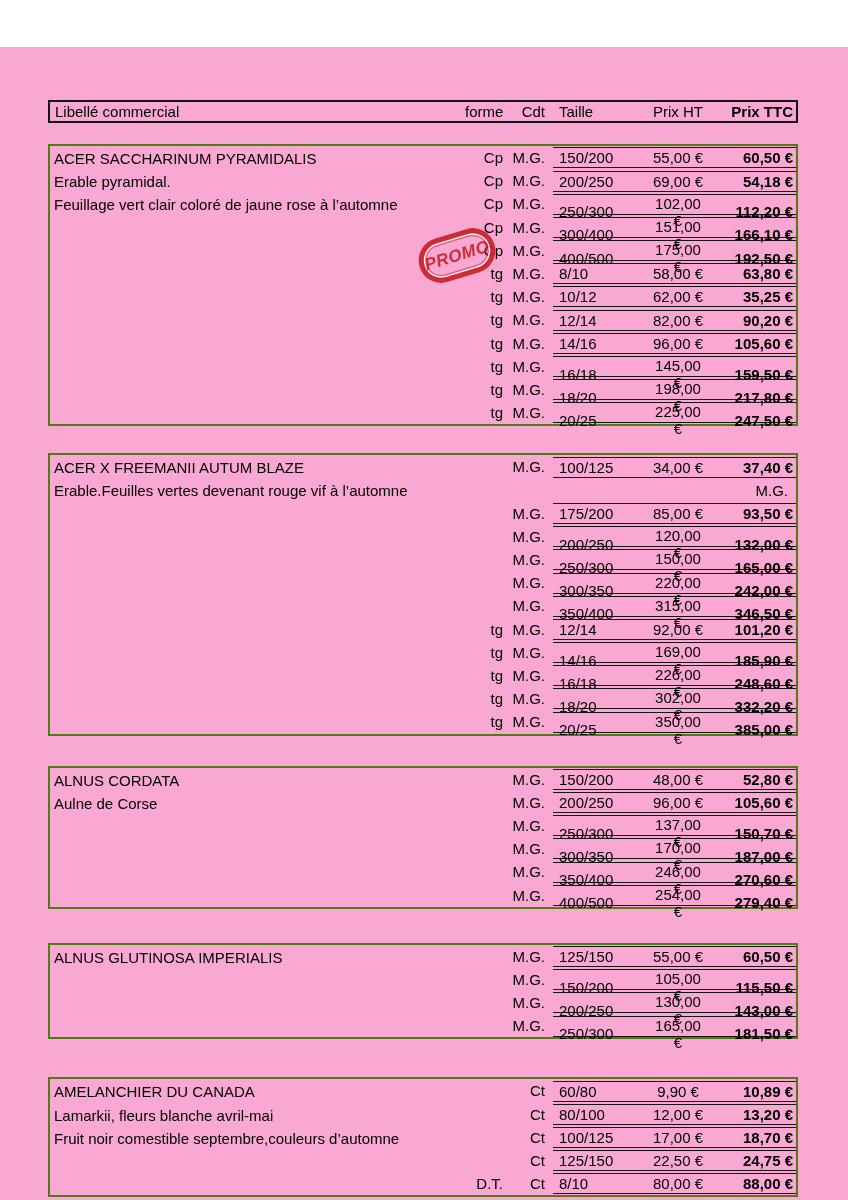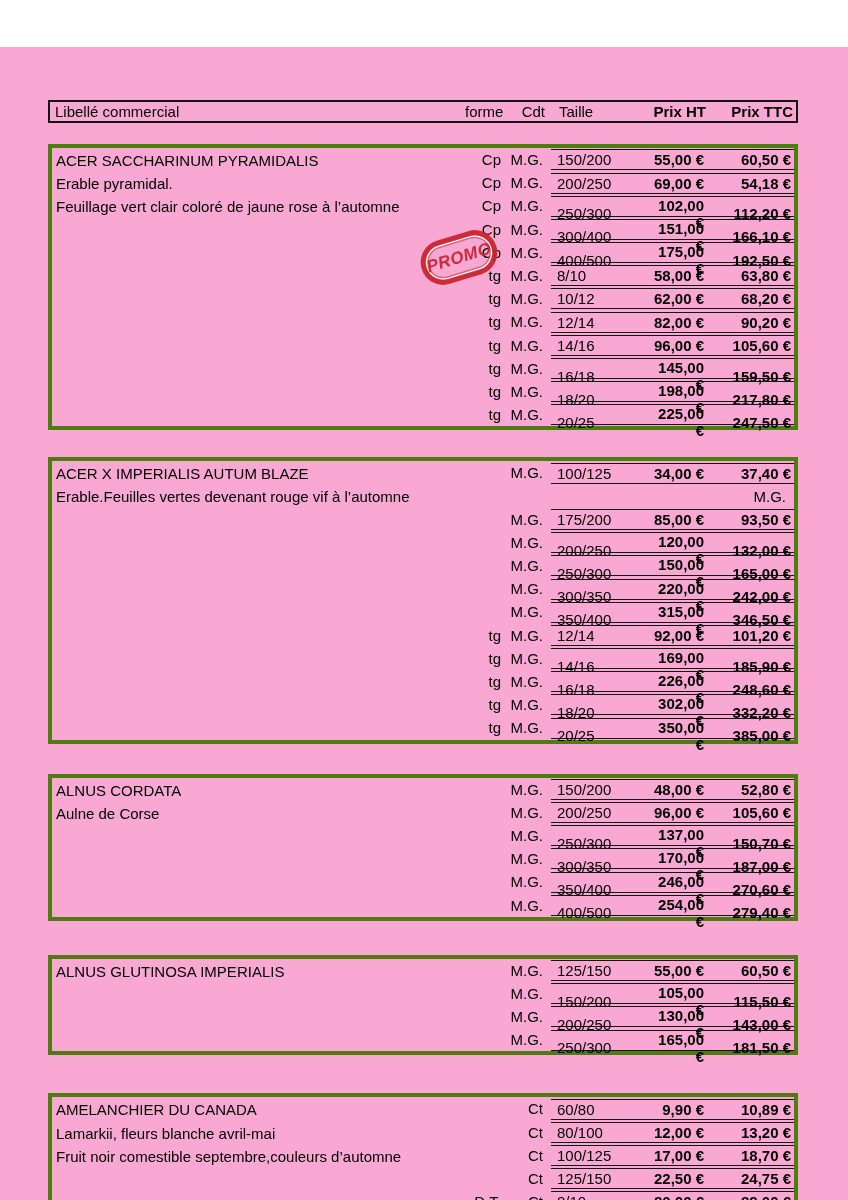--- a/index.html
+++ b/index.html
@@ -16,25 +16,25 @@
   }
   .lib-col { flex:1; text-align:left; }
   .forme-col { width:38px; text-align:right; }
   .gap5 { width:5px; } .gap8 { width:8px; }
   .cdt-col { width:37px; text-align:right; }
   .price-grid {
     width:243px; display:grid; grid-template-columns:97px 56px 90px;
     align-items:center;
   }
   .pg-taille { text-align:left; padding-left:6px; }
-  .pg-ht { text-align:right;font-weight:bold; }
+  .pg-ht { text-align:center; }
   .pg-ttc { text-align:right; padding-right:3px;font-weight:bold; }
 
   .section {
-    position:relative; border:4px solid #4d7c0f; padding-top:0px;
+    position:relative; border:2px solid #4d7c0f; padding-top:0px;
   }
   .desc-block { position:absolute; left:4px; top:1px; font-size:15px; line-height:23.2px; white-space:nowrap; }
   .row { height:23.2px; display:flex; align-items:center; font-size:15px; }
   .row .spacer { flex:1; }
   .row .pricebox {
     width:243px; height:21px; margin-top:0.5px; margin-right:0px;
     border-top:1.5px solid #141414; border-bottom:1.5px solid #141414;
     display:grid; grid-template-columns:97px 56px 90px; align-items:center;
   }
   .promo {
@@ -149,21 +149,21 @@
           </div>
           <div class="row">
             <span class="spacer"></span>
             <span class="forme-col">tg</span>
             <span class="gap5"></span>
             <span class="cdt-col">M.G.</span>
             <span class="gap8"></span>
             <span class="pricebox">
               <span class="pg-taille">10/12</span>
               <span class="pg-ht">62,00 €</span>
-              <span class="pg-ttc">68,20 €</span>
+              <span class="pg-ttc">35,25 €</span>
             </span>
           </div>
           <div class="row">
             <span class="spacer"></span>
             <span class="forme-col">tg</span>
             <span class="gap5"></span>
             <span class="cdt-col">M.G.</span>
             <span class="gap8"></span>
             <span class="pricebox">
               <span class="pg-taille">12/14</span>
@@ -216,21 +216,21 @@
             <span class="pricebox">
               <span class="pg-taille">20/25</span>
               <span class="pg-ht">225,00 €</span>
               <span class="pg-ttc">247,50 €</span>
             </span>
           </div>
           <div class="promo" style="left: 368px; top: 87px; border-color: rgb(201, 35, 43); color: rgb(201, 35, 43);">PROMO</div>
         </div>
         <div class="section" style="margin-top: 27px;">
           <div class="desc-block">
-            <div>ACER X IMPERIALIS AUTUM BLAZE</div>
+            <div>ACER X FREEMANII AUTUM BLAZE</div>
             <div>Erable.Feuilles vertes devenant rouge vif à l’automne</div>
           </div>
           <div class="row">
             <span class="spacer"></span>
             <span class="forme-col"></span>
             <span class="gap5"></span>
             <span class="cdt-col">M.G.</span>
             <span class="gap8"></span>
             <span class="pricebox">
               <span class="pg-taille">100/125</span>

